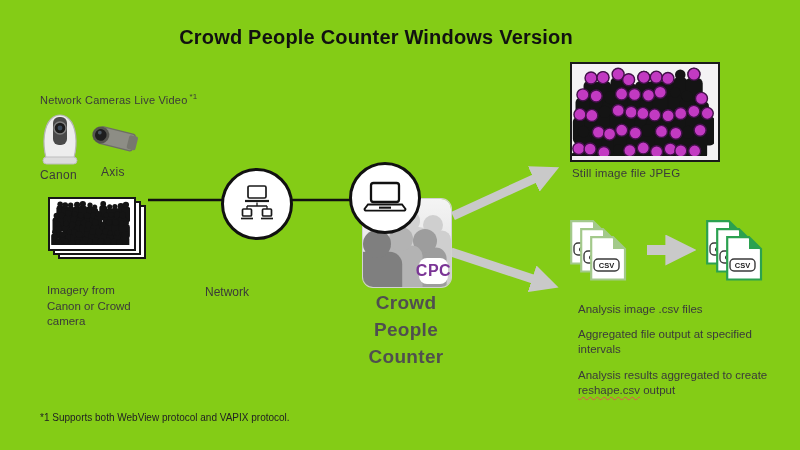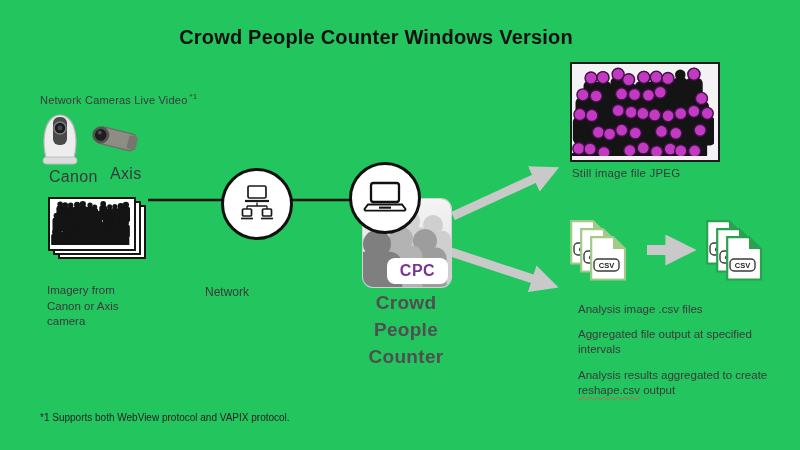--- a/index.html
+++ b/index.html
@@ -1,24 +1,24 @@
 <!DOCTYPE html>
 <html><head>
 <meta charset="utf-8">
 <style>
   html,body{margin:0;padding:0;background:#fff;}
-  #stage{position:relative;width:800px;height:450px;background:#22c55e;overflow:hidden;
+  #stage{position:relative;width:800px;height:450px;background:#84cc16;overflow:hidden;
          font-family:"Liberation Sans", sans-serif;color:#333;}
   .abs{position:absolute;}
 
   #title{left:0;top:26px;width:752px;text-align:center;font-size:20px;font-weight:bold;
          color:#111;letter-spacing:.2px;}
 
   .small-label{font-size:11px;color:#3a3a3a;letter-spacing:.2px;}
-  .cam-label{font-size:16px;color:#3a3a3a;letter-spacing:.3px;margin-left:9px;}
+  .cam-label{font-size:12px;color:#3a3a3a;letter-spacing:.3px;}
 
   #cameras-heading{left:40px;top:92px;}
   #cameras-heading sup{font-size:8px;margin-left:2px;}
   #canon-camera{left:34px;top:108px;z-index:2;}
   #axis-camera{left:88px;top:118px;z-index:2;}
   #canon-label{left:40px;top:168px;}
   #axis-label{left:101px;top:165px;}
 
   
   #imagery-stack{left:48px;top:197px;width:96px;height:62px;z-index:2;}
@@ -31,21 +31,21 @@
   
   #overlay-svg{left:0;top:0;width:800px;height:450px;z-index:1;pointer-events:none;}
   .node-circle{border-radius:50%;background:#fff;display:flex;align-items:center;justify-content:center;z-index:3;}
   #network-node{left:221px;top:168px;width:66px;height:66px;border:3px solid #111;}
   #cpc-node{left:349px;top:162px;width:66px;height:66px;border:3.5px solid #111;z-index:4;}
   #network-label{left:205px;top:285px;width:96px;font-size:12px;color:#3a3a3a;}
 
   
   #cpc-icon{left:363px;top:199px;width:88px;height:88px;border-radius:10px;overflow:hidden;
             background:linear-gradient(#f4f4f4,#dcdcdc);box-shadow:0 0 0 1px #d2d2d2;z-index:2;}
-  #cpc-badge{position:absolute;right:3px;bottom:3px;width:61px;height:26px;background:#fff;
+  #cpc-badge{position:absolute;right:3px;bottom:3px;width:29px;height:26px;background:#fff;
              border-radius:8px;display:flex;align-items:center;justify-content:center;
              font-size:16px;font-weight:bold;color:#7b3596;letter-spacing:.5px;}
   #cpc-label{left:344px;top:290px;width:124px;text-align:center;font-size:19px;font-weight:bold;
              color:#4f4f4f;line-height:1.42;letter-spacing:.3px;}
 
   
   #still-image{left:570px;top:62px;width:146px;height:96px;border:2px solid #1a1a1a;background:#f4f2f4;z-index:2;}
   #still-image svg{display:block;}
   #jpeg-caption{left:572px;top:167px;font-size:11.5px;color:#3a3a3a;text-align:right;}
 
@@ -225,21 +225,21 @@
           <circle cx="50.81038345740517" cy="42.41713437319134" r="3.1068350248852905" fill="#141414"></circle>
           <rect x="53.34004266923929" y="43.84358349608303" width="9.048627514546842" height="16.75671761953119" rx="2.8955608046549894" fill="#141414"></rect>
           <circle cx="57.86435642651271" cy="42.000344557934596" r="3.351343523906238" fill="#141414"></circle>
           <rect x="59.93154808314498" y="44.281870447411784" width="7.735368635108214" height="14.324756731681878" rx="2.4753179632346285" fill="#141414"></rect>
           <circle cx="63.79923240069909" cy="42.70614720692678" r="2.8649513463363756" fill="#141414"></circle>
           <rect x="65.20143872006236" y="45.62461315546837" width="8.878297073231032" height="16.44129087635376" rx="2.8410550634339304" fill="#141414"></rect>
           <circle cx="69.64058725667788" cy="43.81607115906945" r="3.288258175270752" fill="#141414"></circle>
         </svg>
     </div>
   </div>
-  <div id="imagery-caption" class="abs">Imagery from Canon or Axis camera</div>
+  <div id="imagery-caption" class="abs">Imagery from Canon or Crowd camera</div>
 
   <div id="network-node" class="abs node-circle">
     <svg width="44" height="40" viewBox="0 0 44 40">
       <g stroke="#1a1a1a" fill="#fff" stroke-width="1.7">
         <rect x="13" y="2" width="18" height="12" rx="1.5"></rect>
         <path d="M10,17 H34" stroke-width="2.2" fill="none"></path>
         <path d="M22,18.5 V22 M12,22 H32 M12,22 V25 M32,22 V25" fill="none" stroke-width="1.3"></path>
         <rect x="7.5" y="25" width="9" height="7" rx="1"></rect>
         <path d="M6,34.5 H18" fill="none"></path>
         <rect x="27.5" y="25" width="9" height="7" rx="1"></rect>

